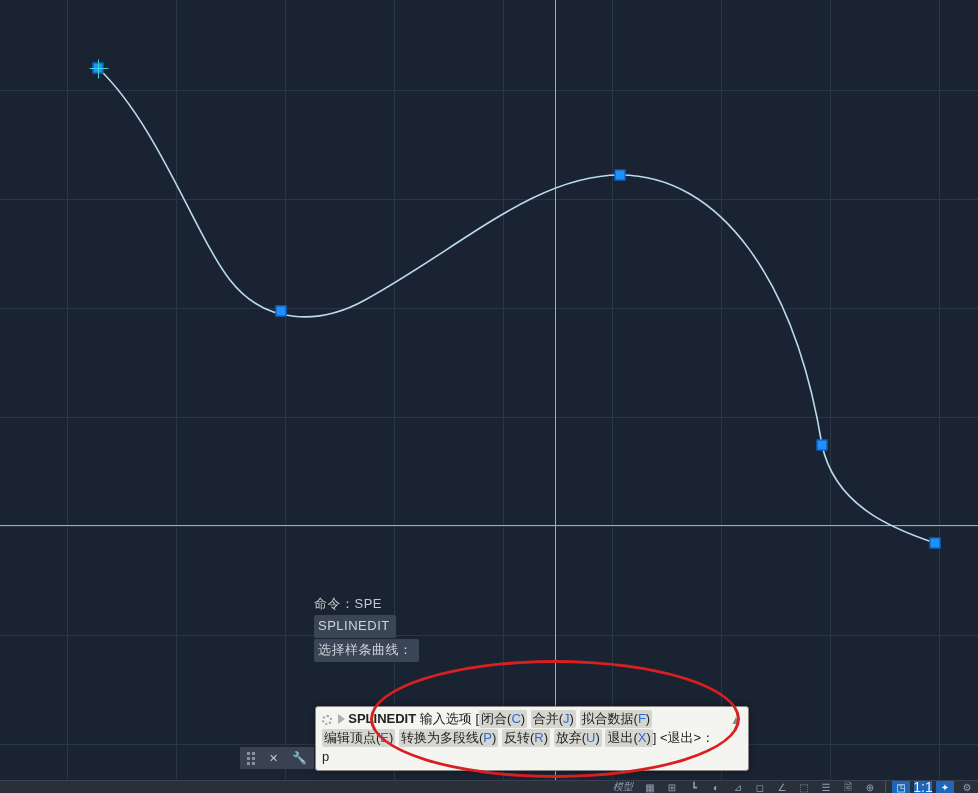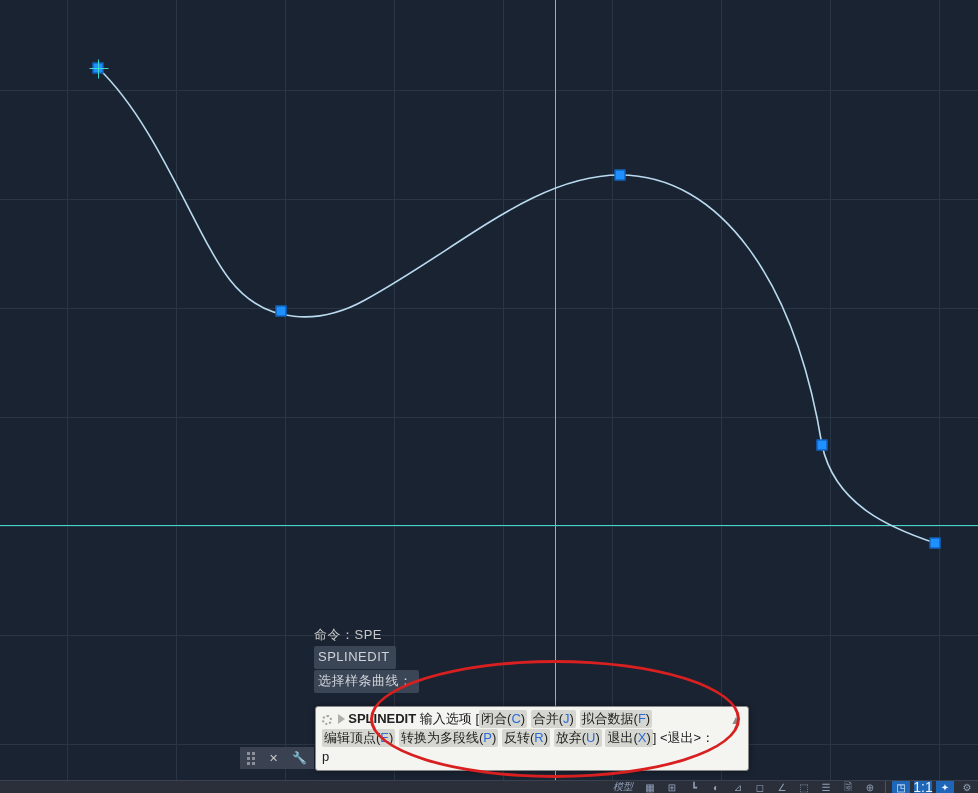--- a/index.html
+++ b/index.html
@@ -46,21 +46,21 @@
     content: "";
     position: absolute;
     background: #3fd9c9;
   }
   .grip.hot::before { left: 50%; top: -4px; width: 1px; height: 19px; transform: translateX(-50%); }
   .grip.hot::after  { top: 50%; left: -4px; height: 1px; width: 19px; transform: translateY(-50%); }
 
   .history {
     position: absolute;
     left: 314px;
-    top: 625px;
+    top: 594px;
     color: #c8c8c8;
     line-height: 20px;
     letter-spacing: 0.5px;
   }
   .history-line {
     margin-bottom: 1px;
   }
   .hl-box {
     display: inline-block;
     background: #3a4555;

